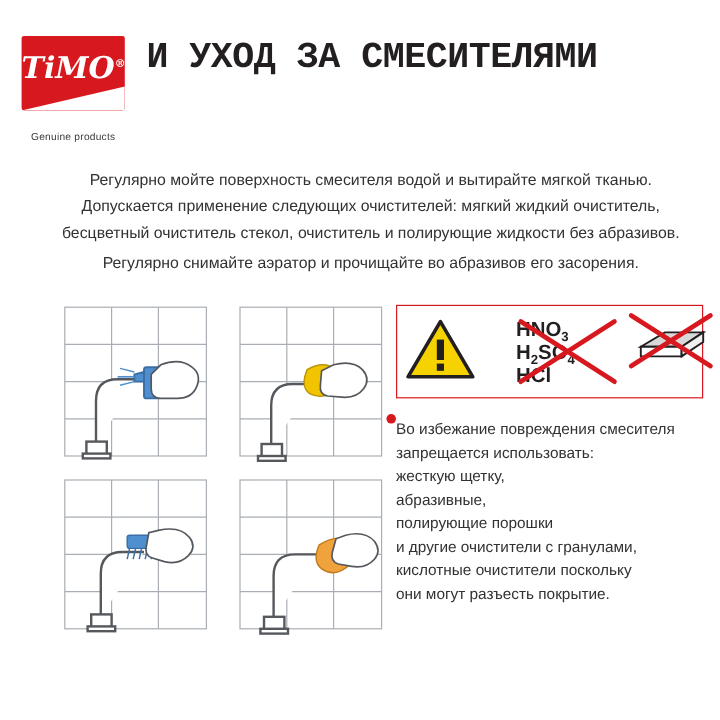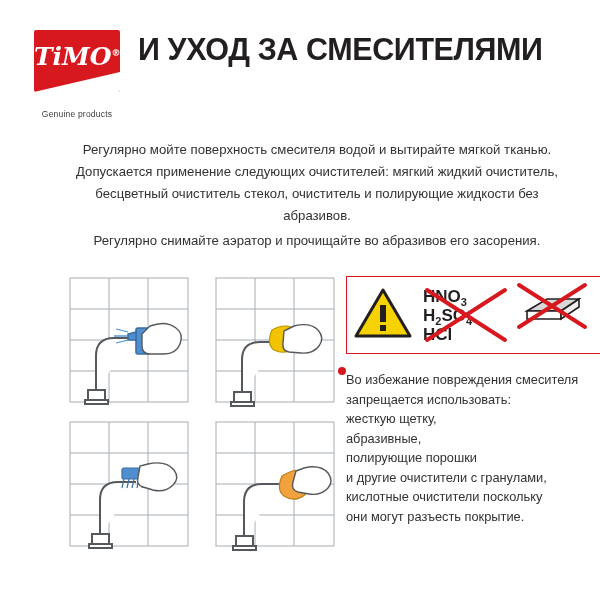--- a/index.html
+++ b/index.html
@@ -13,21 +13,21 @@
     font-family: "Liberation Sans", sans-serif;
     color: #231f20;
     overflow: hidden;
     position: relative;
   }
   .page {
     position: relative;
     width: 600px;
     height: 600px;
     box-sizing: border-box;
-    padding: 28px 26px 0 30px;
+    padding: 28px 26px 0 14px;
   }
 
   
   .header {
     display: flex;
     align-items: flex-start;
     gap: 14px;
   }
   .logo-block {
     width: 94px;
@@ -83,20 +83,21 @@
     font-family: "Liberation Sans", sans-serif;
     font-weight: bold;
     font-size: 31px;
     line-height: 34px;
     letter-spacing: -0.4px;
     color: #231f20;
     white-space: nowrap;
   }
   .title-line.second {
     font-size: 30.5px;
+    font-family: Liberation Mono, monospace;
   }
 
   
   .intro {
     margin-top: 20px;
     padding: 0 4px 0 34px;
     font-size: 13.2px;
     line-height: 22px;
     color: #333132;
   }
@@ -142,20 +143,21 @@
   .formula {
     flex: 0 0 92px;
     position: relative;
     font-family: "Liberation Sans", sans-serif;
     font-weight: bold;
     font-size: 17px;
     line-height: 17px;
     color: #231f20;
     text-align: right;
     padding-left: 2px;
+    margin-left: 23px;
   }
   .abrasive {
     flex: 1 1 auto;
     position: relative;
     height: 100%;
   }
 
   
   .bullet-dot {
     position: absolute;

